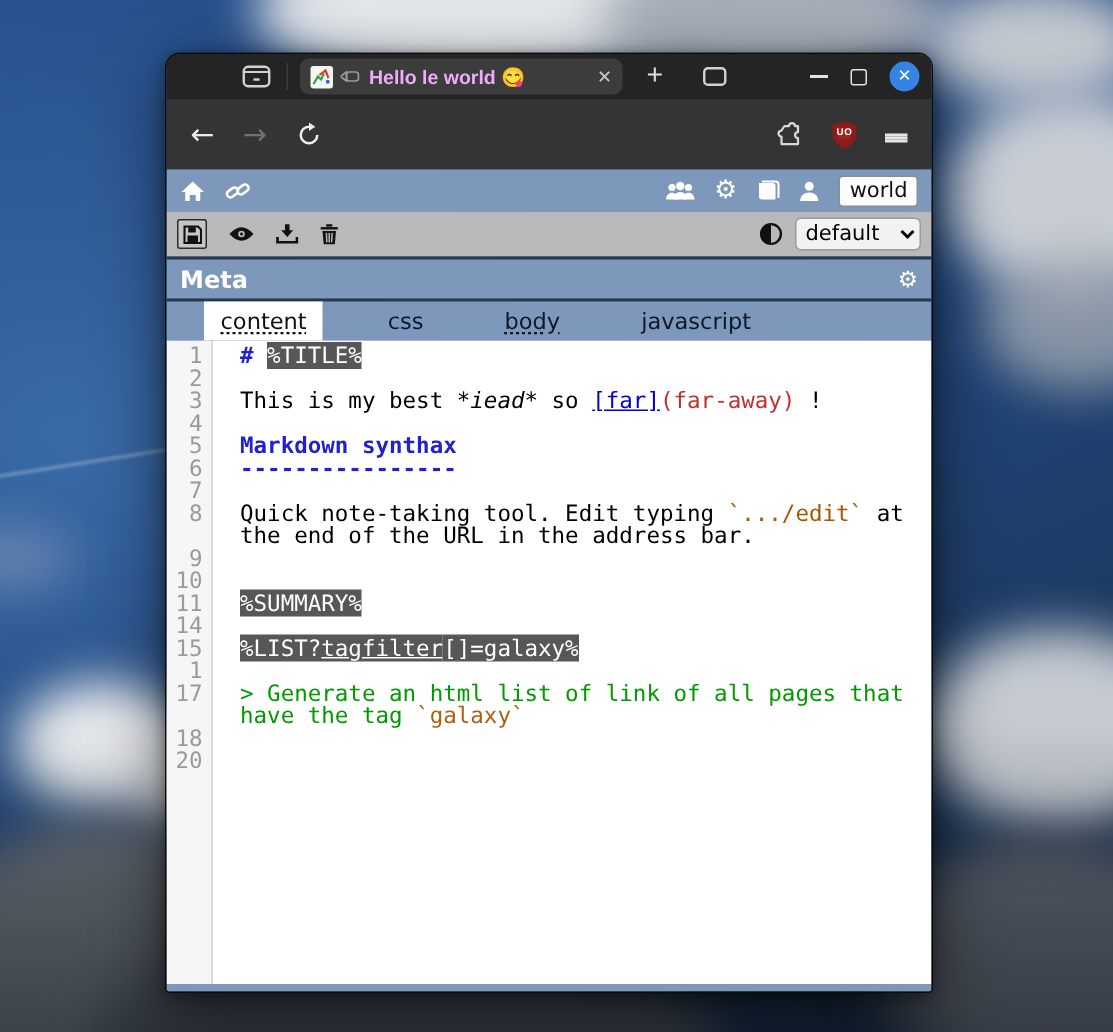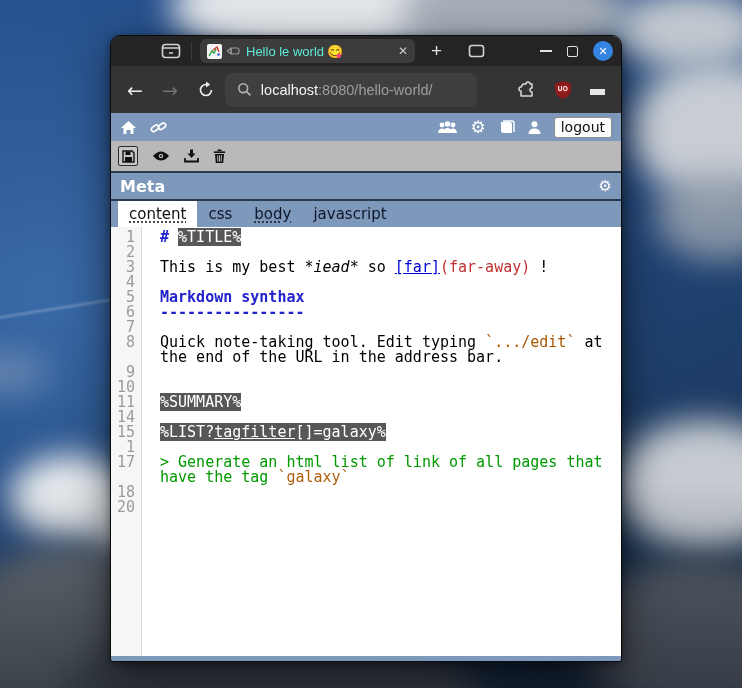--- a/index.html
+++ b/index.html
@@ -21,21 +21,21 @@
   .window { position:absolute; left:110px; top:35px; width:512px; height:627px; z-index:5;
     display:flex; flex-direction:column; border-radius:10px 10px 3px 3px; overflow:hidden;
     border:1px solid #0b0b0b; box-shadow:0 14px 44px rgba(0,0,0,.55), 0 2px 10px rgba(0,0,0,.4); }
 
   
   .titlebar { height:30px; background:#242424; display:flex; align-items:center; flex:none; padding:0 8px 0 50px; }
   .icon-btn { background:none; border:none; display:flex; align-items:center; justify-content:center; cursor:pointer; padding:0; }
   .tb-sep { width:1px; height:18px; background:#3d3d3d; margin:0 8px 0 10px; }
   .btab { width:215px; height:24px; background:#3c3c3c; border-radius:6px; display:flex; align-items:center; gap:5px; padding:0 7px; }
   .favicon { width:15px; height:15px; background:#f4f4f2; border-radius:2px; flex:none; }
-  .btab-title { flex:1; color:#5eead4; font-size:13px; white-space:nowrap; overflow:hidden; }
+  .btab-title { flex:1; color:#f0abfc; font-size:13px; white-space:nowrap; overflow:hidden;font-weight:bold; }
   .btab-close { color:#c9c9c9; font-size:12px; background:none; border:none; cursor:pointer; }
   .newtab-btn { color:#dedede; font-size:19px; font-weight:400; margin-left:16px; }
   .tablist-btn { margin-left:26px; }
   .win-controls { margin-left:auto; display:flex; align-items:center; gap:15px; }
   .min-glyph { width:12px; height:2px; background:#e2e2e2; display:inline-block; }
   .max-glyph { width:11px; height:11px; border:1.5px solid #e2e2e2; border-radius:2px; display:inline-block; }
   .close-btn { width:20px; height:20px; border-radius:50%; background:#3584e4; color:#fff; font-size:11px;
     display:flex; align-items:center; justify-content:center; line-height:1; }
 
   
@@ -60,21 +60,21 @@
   .toolbar-edit .right { margin-left:auto; display:flex; align-items:center; gap:8px; }
   .theme-select { font-size:14px; height:22px; background:#f2f2f2; border:1px solid #9a9a9a; border-radius:4px;
     font-family:"DejaVu Sans", sans-serif; color:#000; padding:0 2px; width:84px; }
 
   .section-bar { height:28px; background:#7d98ba; border-top:2px solid #2b3950; display:flex; align-items:center; flex:none; padding:0 9px; }
   .section-label { color:#fff; font-weight:bold; font-size:16px; font-family:"DejaVu Sans", sans-serif; }
   .section-bar .right { margin-left:auto; }
   .gear-glyph { color:#fff; font-size:15px; font-family:"DejaVu Sans", sans-serif; }
   .info-glyph { color:#fff; font-size:15px; font-weight:bold; font-family:"DejaVu Serif", serif; }
 
-  .tabs-row { height:28px; background:#7d98ba; border-top:2px solid #2b3950; display:flex; align-items:stretch; padding-left:7px; flex:none; font-family:"DejaVu Sans", sans-serif; }
+  .tabs-row { height:28px; background:#7d98ba; border-top:2px solid #2b3950; display:flex; align-items:stretch; padding-left:25px; flex:none; font-family:"DejaVu Sans", sans-serif;gap:32px; }
   .ptab { display:flex; align-items:center; padding:0 11px; font-size:15px; color:#0f172a; cursor:pointer; }
   .ptab.active { background:#fff; color:#101010; }
   .u-dot { text-decoration:underline dotted; text-underline-offset:3px; }
 
   
   .editor { flex:1; overflow:hidden; padding-top:3px;
     background:linear-gradient(to right, #f6f6f6 0px, #f6f6f6 30px, #dadada 30px, #dadada 31px, #ffffff 31px);
     font-family:"DejaVu Sans Mono", monospace; font-size:15px; line-height:15px; }
   .crow { display:flex; }
   .ln { width:30px; flex:none; text-align:right; padding-right:6px; color:#9a9a9a; }
@@ -175,31 +175,20 @@
         </button>
       <button class="icon-btn">
         <span>
           <svg width="18" height="18" viewBox="0 0 18 18">
               <path d="M 14.5 9 A 5.5 5.5 0 1 1 9 3.5" fill="none" stroke="#ececec" stroke-width="1.7"></path>
               <polygon points="9,0.6 13.2,3.5 9,6.4" fill="#ececec"></polygon>
             </svg>
         </span>
       </button>
 
-      <div class="urlbar">
-        <span>
-          <svg width="15" height="15" viewBox="0 0 15 15">
-              <circle cx="6.2" cy="6.2" r="4.4" fill="none" stroke="#b3b3b3" stroke-width="1.6"></circle>
-              <line x1="9.6" y1="9.6" x2="13.4" y2="13.4" stroke="#b3b3b3" stroke-width="1.6"></line>
-            </svg>
-        </span>
-        <span style="white-space:nowrap;">
-          <span class="url-host">localhost</span><span class="url-path">:8080/hello-world/</span>
-        </span>
-      </div>
 
       <div class="nav-right">
         <button class="icon-btn">
           <span>
             <svg width="19" height="19" viewBox="0 0 19 19">
                 <path d="M6 4 h3 a2 2 0 1 1 4 0 h2 v4 a2 2 0 1 0 0 4 v4 H4 v-5 a2 2 0 1 1 0 -4 z" fill="none" stroke="#d8d8d8" stroke-width="1.5" stroke-linejoin="round"></path>
               </svg>
           </span>
         </button>
         <button class="icon-btn">
@@ -262,21 +251,21 @@
           </span>
         </button>
         <button class="icon-btn">
           <span>
             <svg width="15" height="15" viewBox="0 0 15 15">
                 <circle cx="7.5" cy="4.2" r="3" fill="#fff"></circle>
                 <path d="M1.5 14 c0-3.6 2.7-5.6 6-5.6 s6 2 6 5.6 Z" fill="#fff"></path>
               </svg>
           </span>
         </button>
-        <button class="logout-btn">logout</button>
+        <button class="logout-btn">world</button>
       </div>
     </div>
 
     <div class="toolbar-edit">
       <button class="icon-btn save-box">
         <span>
           <svg width="13" height="13" viewBox="0 0 13 13">
               <path d="M1 1 h9 l2 2 v9 H1 Z" fill="none" stroke="#111" stroke-width="1.4"></path>
               <rect x="3.5" y="1.5" width="5" height="3.5" fill="#111"></rect>
               <rect x="3" y="7" width="7" height="5" fill="#111"></rect>
@@ -305,20 +294,33 @@
           <svg width="13" height="14" viewBox="0 0 13 14">
               <rect x="4.5" y="0.5" width="4" height="1.6" fill="#111"></rect>
               <rect x="0.8" y="2.4" width="11.4" height="1.6" fill="#111"></rect>
               <path d="M2 5 h9 l-.8 9 H2.8 Z" fill="#111"></path>
               <line x1="4.6" y1="6.3" x2="4.9" y2="12.6" stroke="#b9b9b9" stroke-width="1"></line>
               <line x1="6.5" y1="6.3" x2="6.5" y2="12.6" stroke="#b9b9b9" stroke-width="1"></line>
               <line x1="8.4" y1="6.3" x2="8.1" y2="12.6" stroke="#b9b9b9" stroke-width="1"></line>
             </svg>
         </span>
       </button>
+      <div class="right">
+        <button class="icon-btn">
+          <span>
+            <svg width="16" height="16" viewBox="0 0 16 16">
+                <circle cx="8" cy="8" r="6.6" fill="none" stroke="#111" stroke-width="1.6"></circle>
+                <path d="M8 1.4 A6.6 6.6 0 0 0 8 14.6 Z" fill="#111"></path>
+              </svg>
+          </span>
+        </button>
+        <select class="theme-select">
+          <option>default</option>
+        </select>
+      </div>
     </div>
 
     <div class="section-bar">
       <span class="section-label">Meta</span>
       <span class="right gear-glyph">⚙</span>
     </div>
 
 
     <div class="tabs-row">
       <div class="ptab active">

